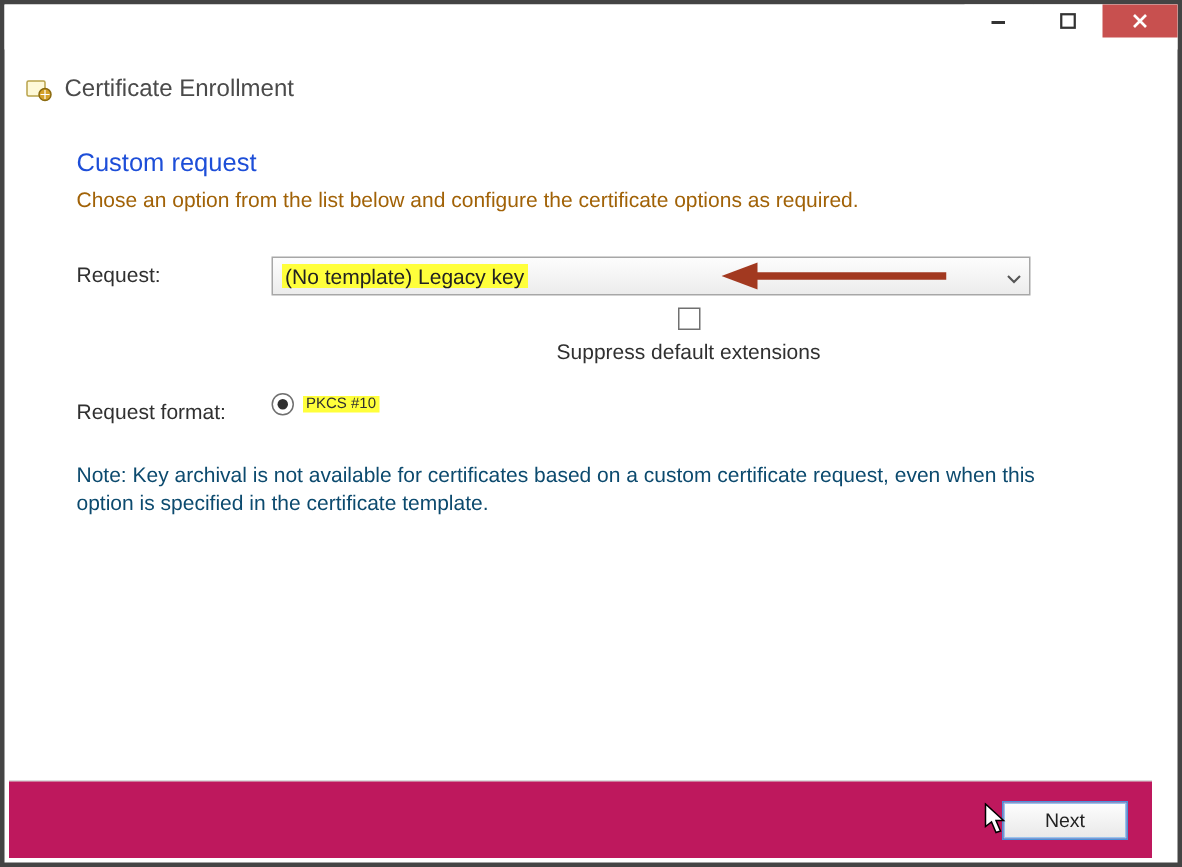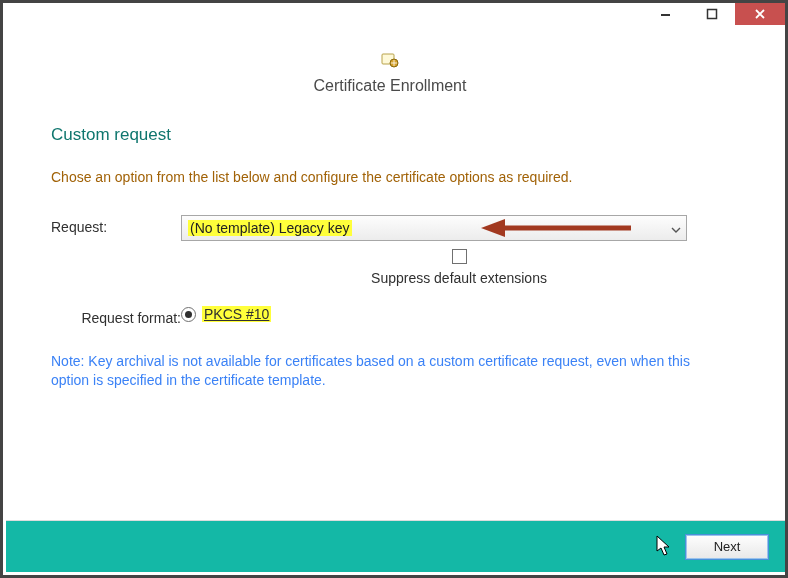--- a/index.html
+++ b/index.html
@@ -45,40 +45,39 @@
     font-size: 14px;
     font-weight: 400;
   }
   .win-btn svg { display: block; }
 
   .header-row {
     display: flex;
     align-items: center;
     gap: 8px;
     padding: 18px 22px 2px 14px;
-    flex-direction: column;
   }
   .header-icon {
     width: 18px; height: 18px;
     display: inline-flex; align-items: center; justify-content: center;
   }
   .header-title {
     font-size: 16px;
     color: #4a4a4a;
     font-weight: 400;
   }
 
   .content {
     padding: 28px 48px 0 48px;
   }
   .section-title {
-    color: #0f766e;
+    color: #1d4ed8;
     font-size: 17px;
     font-weight: 400;
-    margin-bottom: 24px;
+    margin-bottom: 6px;
   }
   .instruction {
     font-size: 14px;
     color: #a16207;
     margin-bottom: 30px;
   }
 
   .form-row {
     display: flex;
     align-items: flex-start;
@@ -139,24 +138,23 @@
     width: 15px; height: 15px;
     border: 1px solid #707070;
     background: #fff;
     display: inline-block;
   }
 
   .radio-row {
     display: flex;
     align-items: center;
     gap: 6px;
-    font-size: 14px;
+    font-size: 10px;
     color: #303030;
     margin-bottom: 6px;
-    text-decoration: underline;
   }
   .radio {
     width: 15px; height: 15px;
     border: 1px solid #707070;
     border-radius: 50%;
     background: #fff;
     display: inline-flex;
     align-items: center;
     justify-content: center;
   }
@@ -166,31 +164,31 @@
     border-radius: 50%;
     background: #303030;
   }
   .hl {
     background: #ffff3b;
     padding: 0 2px;
   }
 
   .note {
     font-size: 14px;
-    color: #3b82f6;
+    color: #0c4a6e;
     margin-top: 24px;
     line-height: 1.35;
     max-width: 680px;
   }
 
   .footer {
     position: absolute;
-    left: 3px; right: 0; bottom: 3px;
+    left: 3px; right: 17px; bottom: 3px;
     height: 52px;
-    background: #14b8a6;
+    background: #be185d;
     border-top: 1px solid #dcdcdc;
     display: flex;
     justify-content: flex-end;
     align-items: center;
     padding-right: 16px;
     gap: 10px;
   }
   .btn {
     min-width: 84px;
     height: 26px;
@@ -275,21 +273,21 @@
             </svg>
           </span>
         </div>
         <label class="checkbox-row">
           <span class="cb"></span>
           <span>Suppress default extensions</span>
         </label>
       </div>
     </div>
 
-    <div class="form-row" style="margin-top:20px;text-align:right;">
+    <div class="form-row" style="margin-top:20px;">
       <div class="form-label">Request format:</div>
       <div class="form-control-col">
         <label class="radio-row">
           <span class="radio checked"></span>
           <span class="hl">PKCS #10</span>
         </label>
       </div>
     </div>
 
     <div class="note">Note: Key archival is not available for certificates based on a custom certificate request, even when this option is specified in the certificate template.</div>

